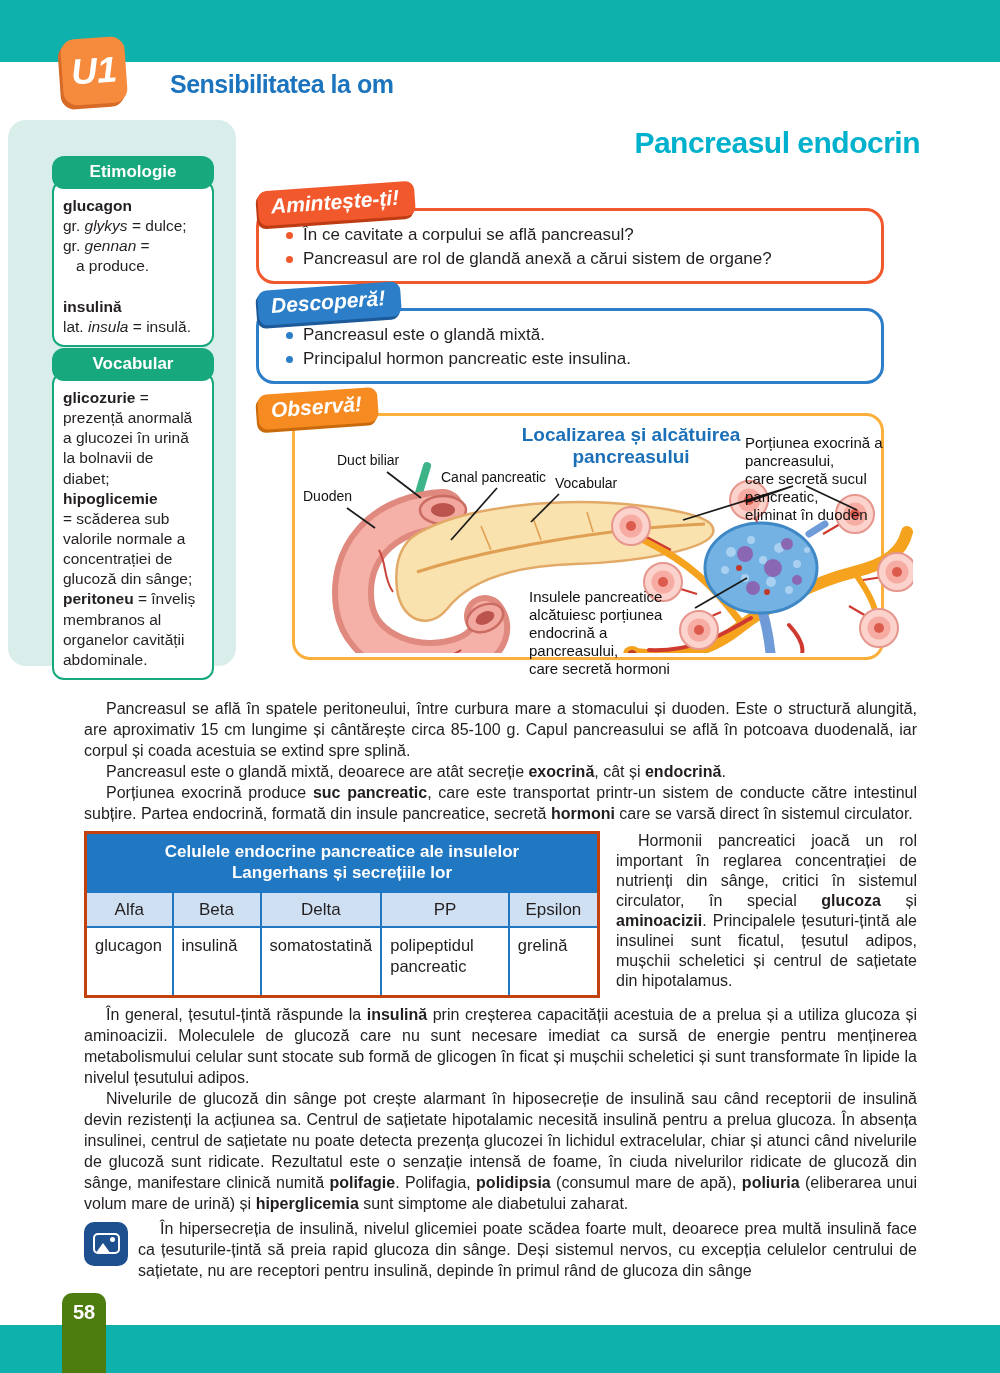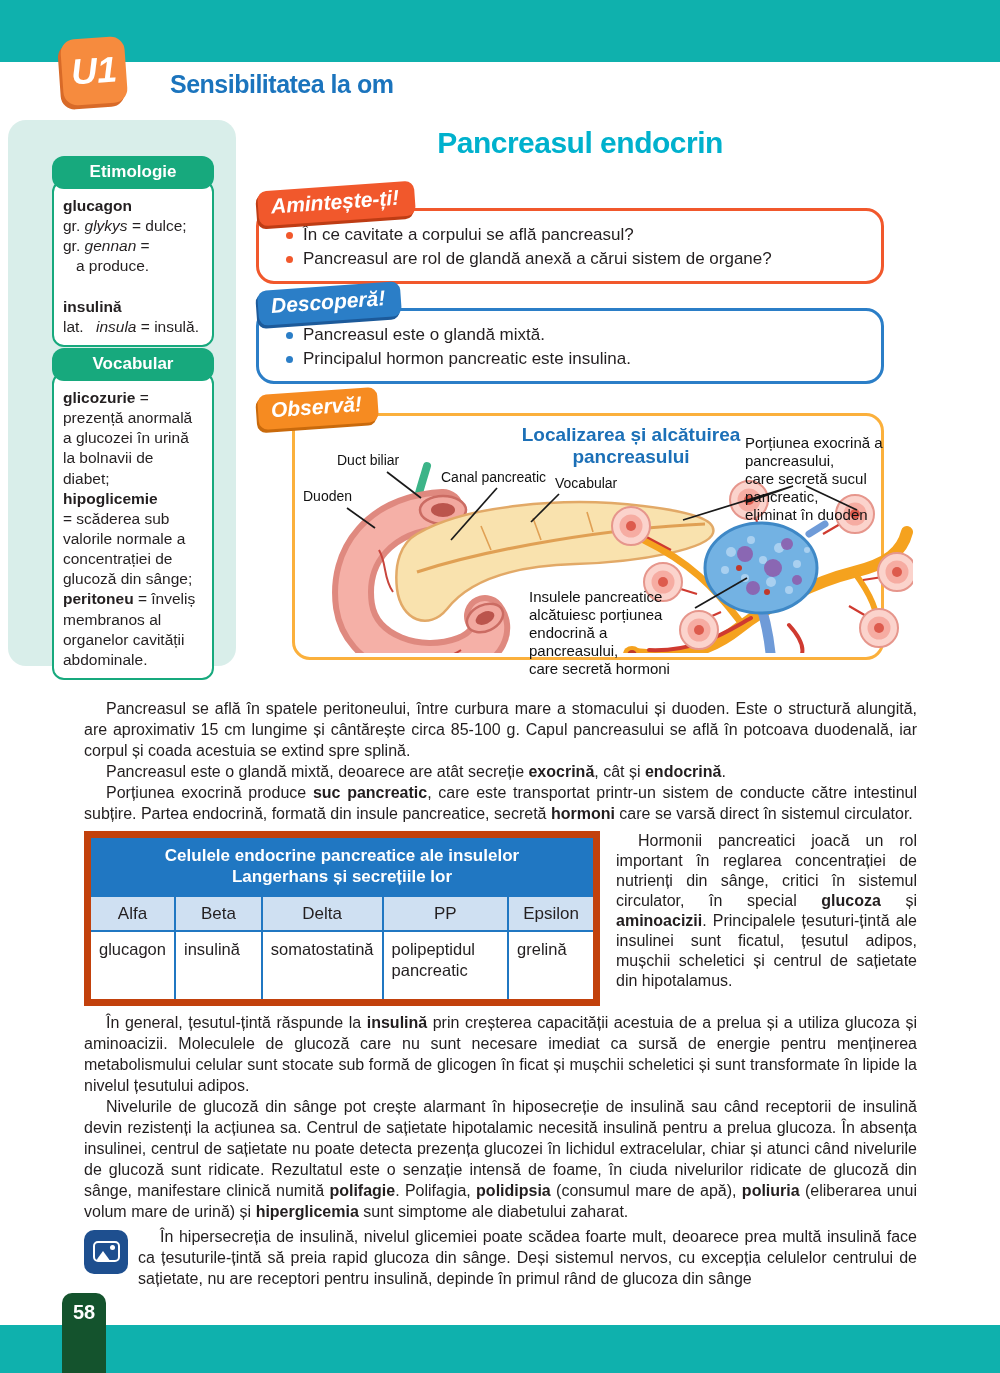--- a/index.html
+++ b/index.html
@@ -5,33 +5,33 @@
   * { margin:0; padding:0; box-sizing:border-box; }
   body { font-family:"Liberation Sans",sans-serif; background:#ffffff; color:#231f20; }
   .page { position:relative; width:1000px; height:1373px; background:#fff; overflow:hidden; }
 
   .top-bar { position:absolute; left:0; top:0; width:100%; height:62px; background:#0fb1ad; z-index:1; }
   .bottom-bar { position:absolute; left:0; bottom:0; width:100%; height:48px; background:#0fb1ad; z-index:5; }
   .unit-badge { position:absolute; left:62px; top:38px; width:64px; height:66px; background:#f68b3e;
     border-radius:14px; transform:rotate(-4deg); box-shadow:-3px 4px 0 #d86a28; display:flex; align-items:center;
     justify-content:center; color:#fff; font-size:36px; font-weight:bold; font-style:italic; z-index:2; }
   .unit-title { position:absolute; left:170px; top:70px; font-size:25px; font-weight:bold; color:#1b74bd; letter-spacing:-0.5px; }
-  .page-num-tab { position:absolute; left:62px; bottom:0; width:44px; height:80px; background:#14532d;
+  .page-num-tab { position:absolute; left:62px; bottom:0; width:44px; height:80px; background:#4d7c0f;
     border-radius:10px 10px 0 0; color:#fff; font-weight:bold; font-size:20px; text-align:center; padding-top:8px; z-index:6; }
 
   .sidebar { position:absolute; left:8px; top:120px; width:228px; height:546px; background:#d9eeea; border-radius:18px; }
   .side-box { position:absolute; left:44px; width:162px; }
   .side-box.etym { top:36px; }
   .side-box.vocab { top:228px; }
   .tabhead { position:relative; z-index:2; background:#17a97d; border-radius:12px; color:#fff; font-weight:bold;
     font-size:17px; text-align:center; padding:6px 0 7px; }
   .boxbody { background:#fff; border:2.5px solid #17a97d; border-radius:12px; margin-top:-9px;
     padding:14px 9px 8px; font-size:15.5px; line-height:1.3; white-space:pre-line; }
 
-  .page-title { position:absolute; left:240px; top:126px; width:680px; text-align:center; font-size:30px;
+  .page-title { position:absolute; left:240px; top:126px; width:680px; text-align:right; font-size:30px;
     font-weight:bold; color:#00b1cd; letter-spacing:-0.5px; }
 
   .callout { position:absolute; left:256px; width:628px; }
   .ctab { position:absolute; top:-22px; left:2px; transform:rotate(-4deg); color:#fff; font-weight:bold;
     font-style:italic; font-size:21px; padding:4px 16px 7px 13px; border-radius:9px; z-index:3; }
   .cbox { position:relative; background:#fff; border-radius:18px; padding:12px 20px 10px 24px; z-index:2; }
   .callout ul { list-style:none; }
   .callout li { font-size:17px; line-height:24px; padding-left:20px; position:relative; }
   .callout li::before { content:""; position:absolute; left:3px; top:9px; width:7px; height:7px; border-radius:50%; }
   .co-remember { top:208px; }
@@ -52,21 +52,21 @@
     font-weight:bold; color:#1c70b7; z-index:2; }
   .dlab { position:absolute; font-size:14px; line-height:1.2; white-space:pre-line; color:#111; z-index:2; }
   .dlab.small { font-size:15px; }
 
   .text-flow { position:absolute; left:84px; top:698px; width:833px; font-size:16px; line-height:21px;
     text-align:justify; color:#221e1f; }
   .text-flow p { text-indent:22px; }
   .wrap-section { display:flex; gap:16px; margin:7px 0 6px; }
   .side-par { flex:1; font-size:16px; line-height:20px; text-align:justify; text-indent:22px; }
 
-  table.ltable { flex:0 0 516px; width:516px; border-collapse:collapse; border:7px solid #c2410c; }
+  table.ltable { flex:0 0 516px; width:516px; border-collapse:collapse; border:3px solid #c2410c; }
   .ltable th, .ltable td { border:2px solid #2077c2; }
   .ltable .ttitle { background:#2077c2; color:#fff; font-size:17px; font-weight:bold; line-height:1.25;
     padding:7px 28px; text-align:center; }
   .ltable .cols th { background:#cfe0f2; color:#231f20; font-size:17px; font-weight:normal; padding:6px 4px; text-align:center; }
   .ltable td { background:#fff; font-size:16.5px; padding:7px 8px 18px; text-align:left; vertical-align:top; }
 
   .media-icon { float:left; width:44px; height:58px; margin:4px 10px 2px 0; }
   .mi-top { width:44px; height:44px; background:#1e4f8f; border-radius:10px; display:flex; align-items:center; justify-content:center; }
   .mi-frame { width:27px; height:21px; border:2.5px solid #fff; border-radius:5px; position:relative; overflow:hidden; }
   .mi-dot { position:absolute; right:3px; top:2px; width:5px; height:5px; background:#fff; border-radius:50%; }
@@ -84,21 +84,21 @@
 
   <div class="sidebar">
     <div class="side-box etym">
       <div class="tabhead">Etimologie</div>
       <div class="boxbody"><span style="font-weight: bold;">glucagon</span><span>
 gr. </span><span style="font-style: italic;">glykys</span><span> = dulce;
 gr. </span><span style="font-style: italic;">gennan</span><span> =
 &nbsp;&nbsp;&nbsp;a produce.
 
 </span><span style="font-weight: bold;">insulină</span><span>
-lat. </span><span style="font-style: italic; margin-left: 8px;">insula</span><span> = insulă.</span></div>
+lat. </span><span style="font-style: italic;">insula</span><span> = insulă.</span></div>
     </div>
     <div class="side-box vocab">
       <div class="tabhead">Vocabular</div>
       <div class="boxbody"><span style="font-weight: bold;">glicozurie</span><span> = prezență anormală a glucozei în urină la bolnavii de diabet;
 </span><span style="font-weight: bold;">hipoglicemie</span><span>
 = scăderea sub valorile normale a concentrației de glucoză din sânge;
 </span><span style="font-weight: bold;">peritoneu</span><span> = înveliș membranos al organelor cavității abdominale.</span></div>
     </div>
   </div>
 

